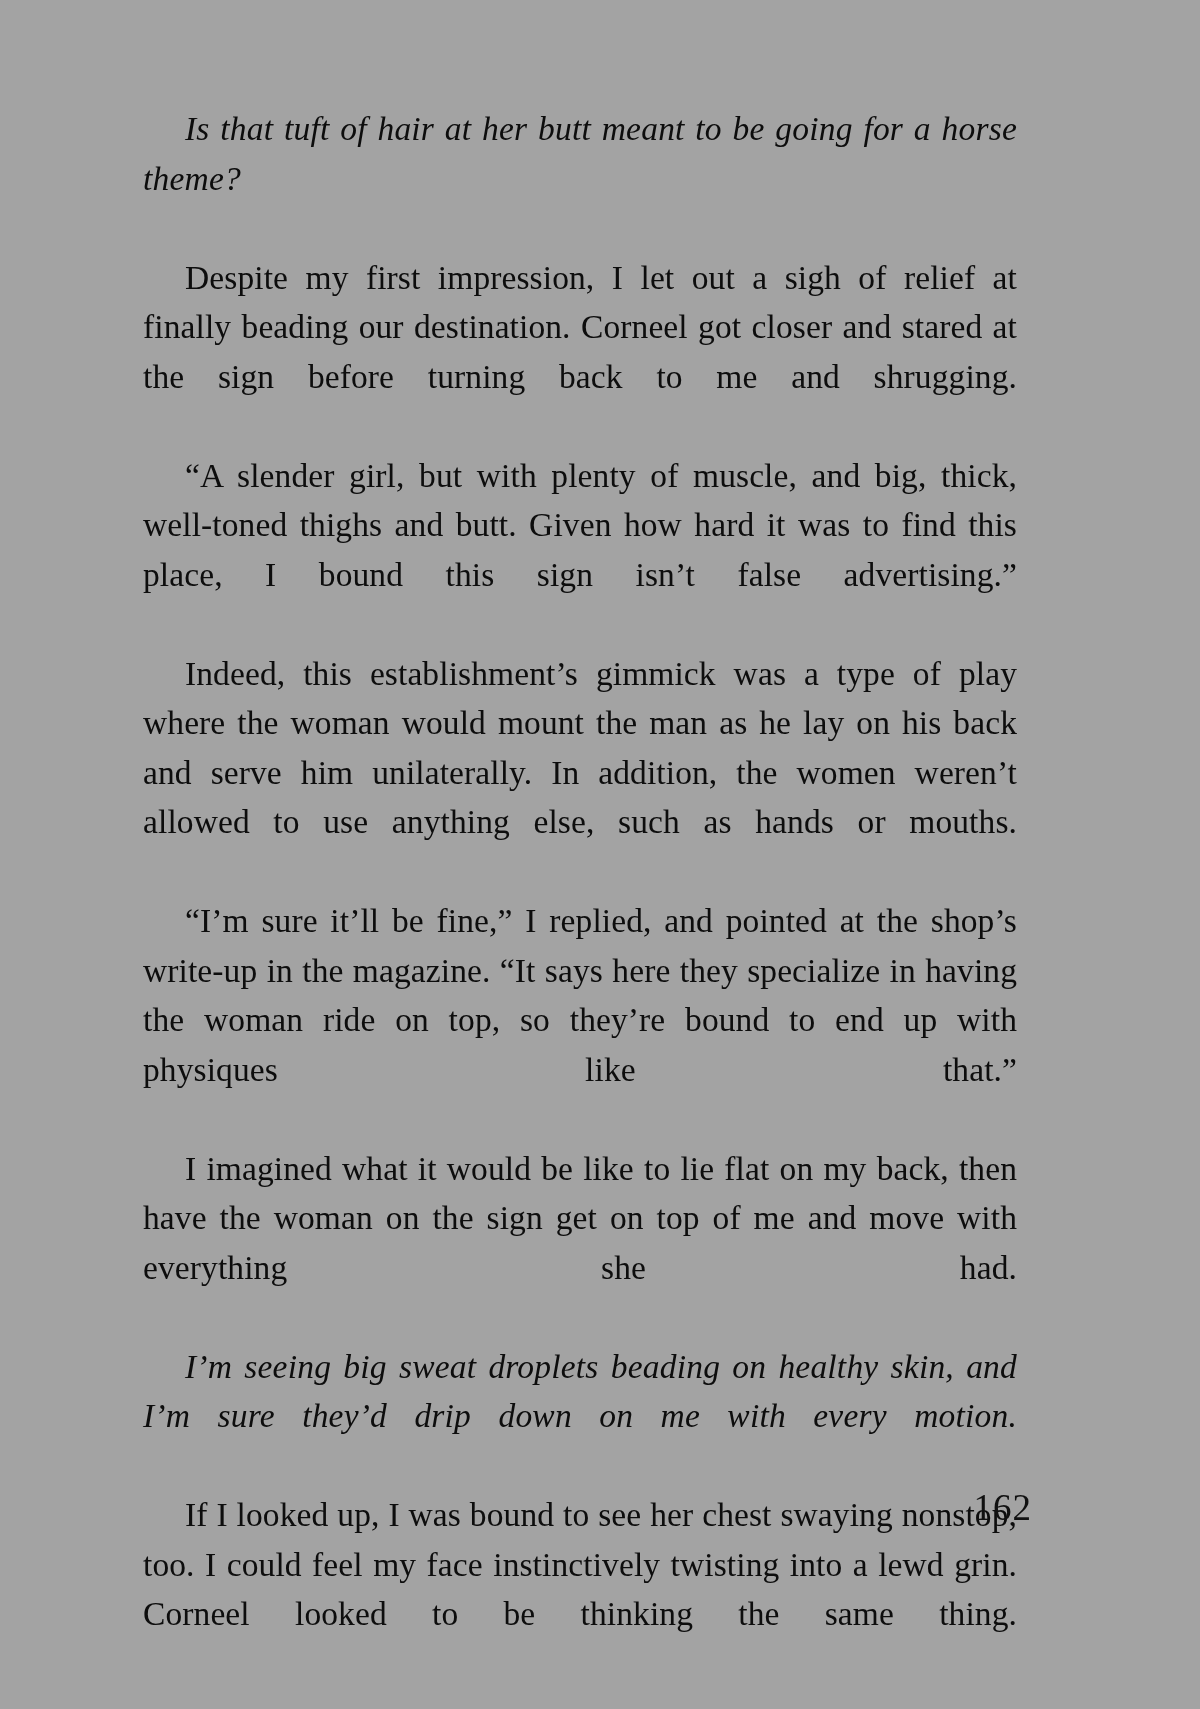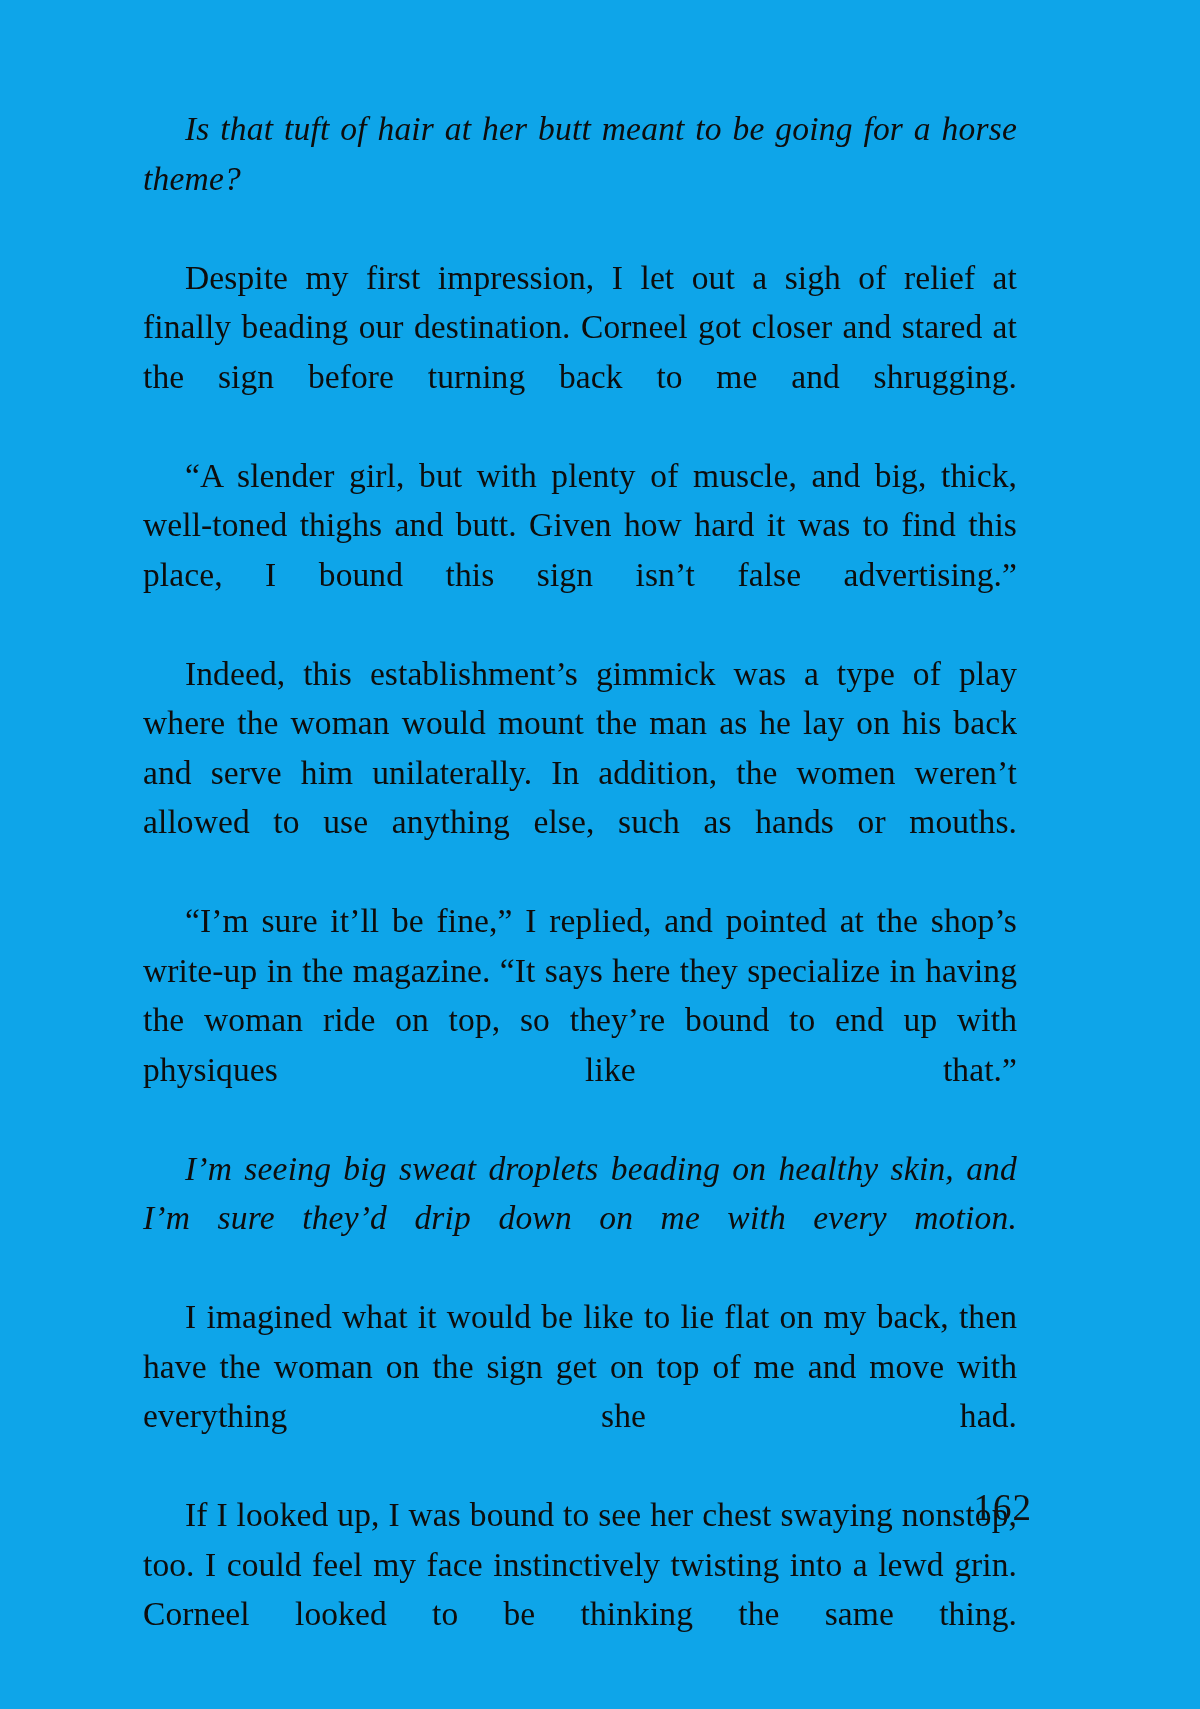--- a/index.html
+++ b/index.html
@@ -8,21 +8,21 @@
     background: #ffffff;
   }
   body {
     font-family: "Liberation Serif", "DejaVu Serif", serif;
     color: #0d0d0d;
   }
   .page {
     position: relative;
     width: 1200px;
     height: 1709px;
-    background: #0ea5e9;
+    background: #a3a3a3;
     box-sizing: border-box;
     overflow: hidden;
   }
   .text-block {
     position: absolute;
     left: 143px;
     top: 104px;
     width: 874px;
   }
   p.para {
@@ -66,23 +66,23 @@
 
     <p class="para">Despite my first impression, I let out a sigh of relief at finally beading our destination. Corneel got closer and stared at the sign before turning back to me and shrugging.</p>
 
     <p class="para">“A slender girl, but with plenty of muscle, and big, thick, well-toned thighs and butt. Given how hard it was to find this place, I bound this sign isn’t false advertising.”</p>
 
     <p class="para">Indeed, this establishment’s gimmick was a type of play where the woman would mount the man as he lay on his back and serve him unilaterally. In addition, the women weren’t allowed to use anything else, such as hands or mouths.</p>
 
     <p class="para">“I’m sure it’ll be fine,” I replied, and pointed at the shop’s write-up in the magazine. “It says here they specialize in having the woman ride on top, so they’re bound to end up with physiques like that.”</p>
 
 
+    <p class="para">I imagined what it would be like to lie flat on my back, then have the woman on the sign get on top of me and move with everything she had.</p>
+
     <p class="para italic">I’m seeing big sweat droplets beading on healthy skin, and I’m sure they’d drip down on me with every motion.</p>
-
-    <p class="para">I imagined what it would be like to lie flat on my back, then have the woman on the sign get on top of me and move with everything she had.</p>
 
     <p class="para">If I looked up, I was bound to see her chest swaying nonstop, too. I could feel my face instinctively twisting into a lewd grin. Corneel looked to be thinking the same thing.</p>
 
   </div>
 
   <div class="page-number">162</div>
 
 </div>
 
 </body></html>

